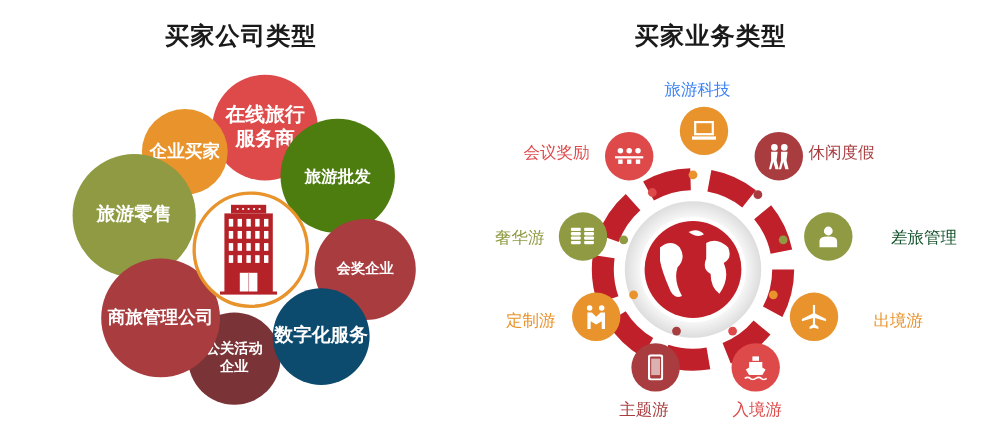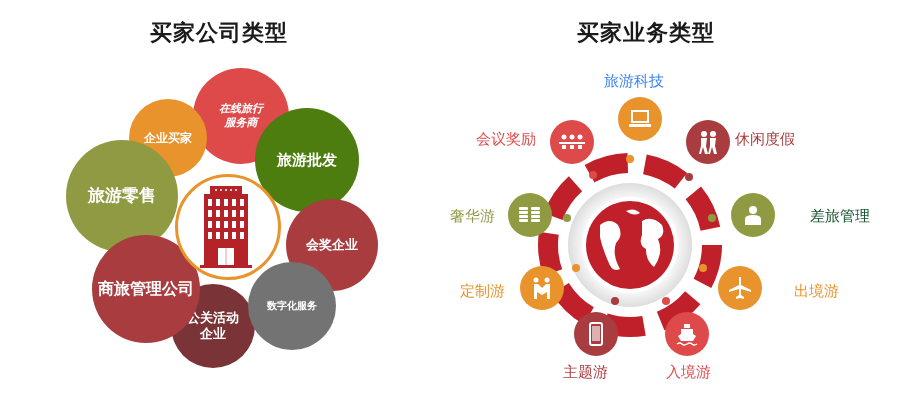--- a/index.html
+++ b/index.html
@@ -11,30 +11,30 @@
   .cat .pin{position:absolute;inset:0;border-radius:50%;display:flex;align-items:center;justify-content:center;}
   .lbl{position:absolute;font-size:15px;white-space:nowrap;}
   .dot{position:absolute;width:8px;height:8px;border-radius:50%;}
 </style>
 </head>
 <body>
 
 <div class="title" style="left:150px;">买家公司类型</div>
 
 <div>
-  <div class="bubble" style="left:193px;top:68px;width:96px;height:96px;background:#de4a4a;font-size:11px;font-style:italic;"><span>在线旅行
+  <div class="bubble" style="left:193px;top:68px;width:96px;height:96px;background:#de4a4a;font-size:18px;"><span>在线旅行
 服务商</span></div>
-  <div class="bubble" style="left:129px;top:99px;width:78px;height:78px;background:#e8932b;font-size:12px;"><span>企业买家</span></div>
+  <div class="bubble" style="left:129px;top:99px;width:78px;height:78px;background:#e8932b;font-size:16px;"><span>企业买家</span></div>
   <div class="bubble" style="left:255px;top:108px;width:104px;height:104px;background:#4d7c0f;font-size:15px;"><span>旅游批发</span></div>
   <div class="bubble" style="left:66px;top:140px;width:112px;height:112px;background:#8f9a42;font-size:17px;"><span>旅游零售</span></div>
   <div class="bubble" style="left:286px;top:199px;width:92px;height:92px;background:#a83c3f;font-size:13px;"><span>会奖企业</span></div>
   <div class="bubble" style="left:171px;top:284px;width:84px;height:84px;background:#7a3336;font-size:13px;"><span>公关活动
 企业</span></div>
   <div class="bubble" style="left:92px;top:235px;width:108px;height:108px;background:#a83c3f;font-size:16px;"><span>商旅管理公司</span></div>
-  <div class="bubble" style="left:248px;top:262px;width:88px;height:88px;background:#737373;font-size:10px;"><span>数字化服务</span></div>
+  <div class="bubble" style="left:248px;top:262px;width:88px;height:88px;background:#0c4a6e;font-size:17px;"><span>数字化服务</span></div>
 
   <div class="center-ring" style="left:175px;top:174px;width:100px;height:100px;"></div>
   <svg style="position:absolute;left:200px;top:186px;" width="52" height="82" viewBox="0 0 52 82">
     <rect x="10" y="0" width="32" height="8" fill="#b52329"></rect>
     <g fill="#fff">
         <circle cx="16" cy="4" r="1"></circle>
         <circle cx="21" cy="4" r="1"></circle>
         <circle cx="26" cy="4" r="1"></circle>
         <circle cx="31" cy="4" r="1"></circle>
         <circle cx="36" cy="4" r="1"></circle>

